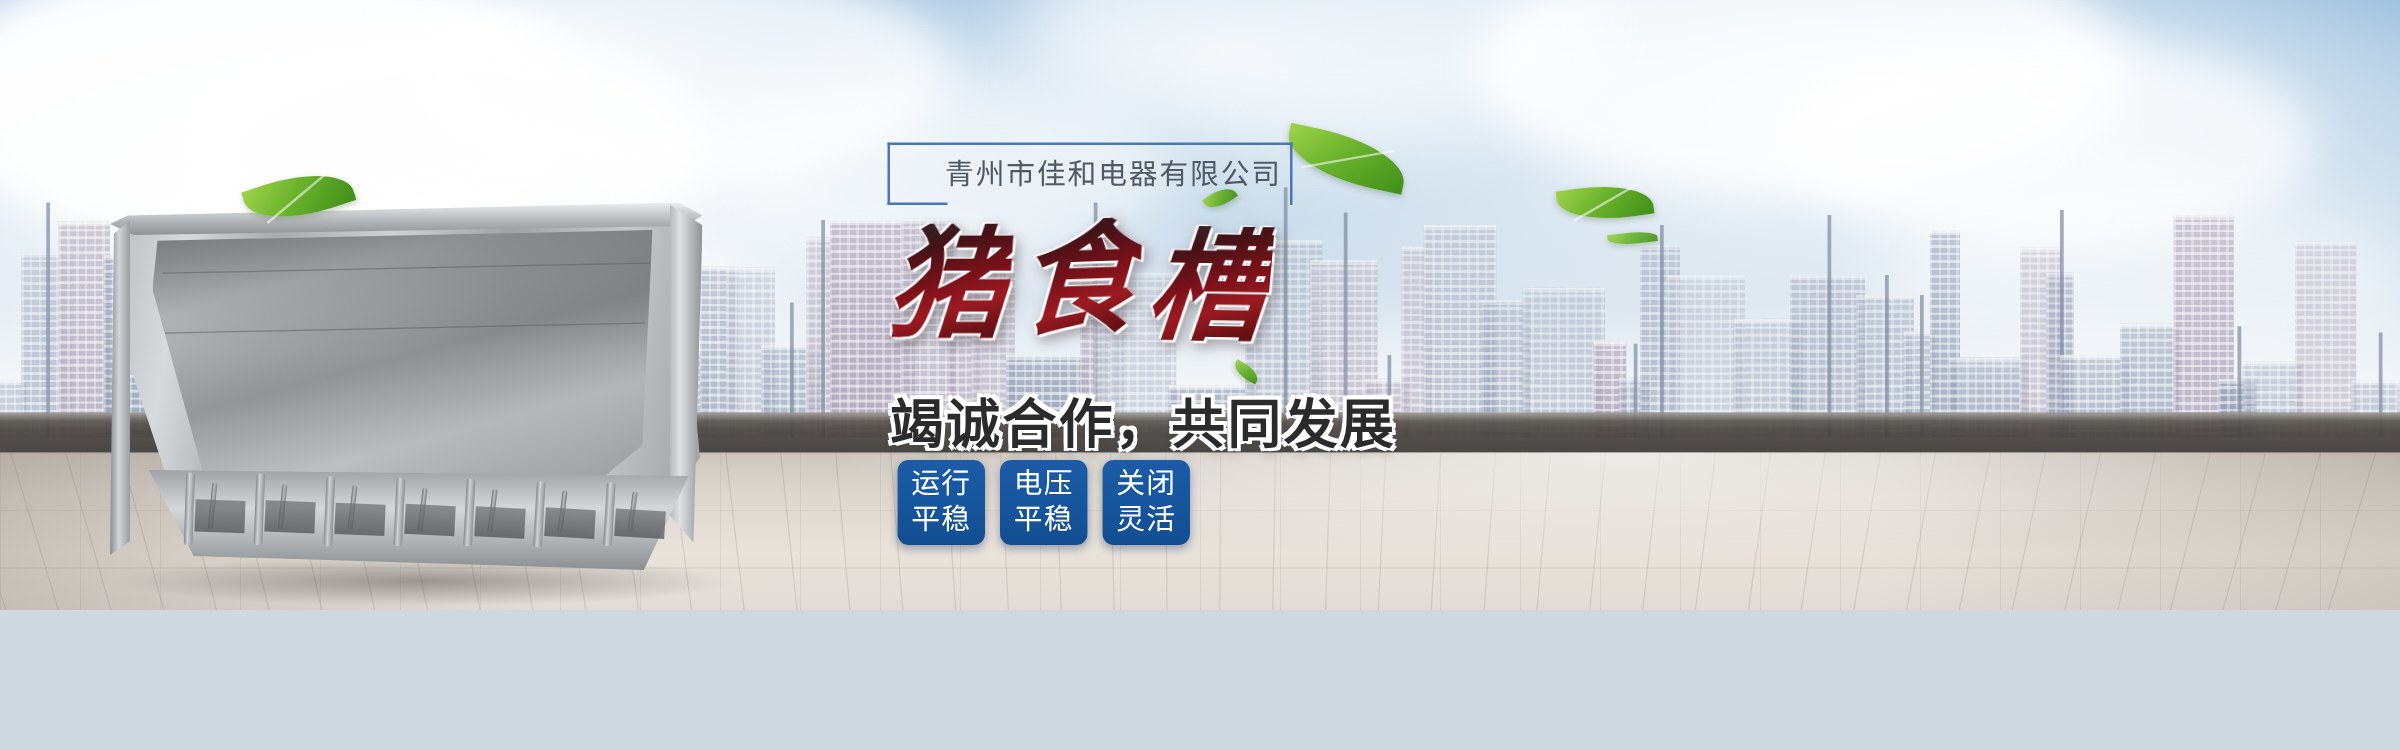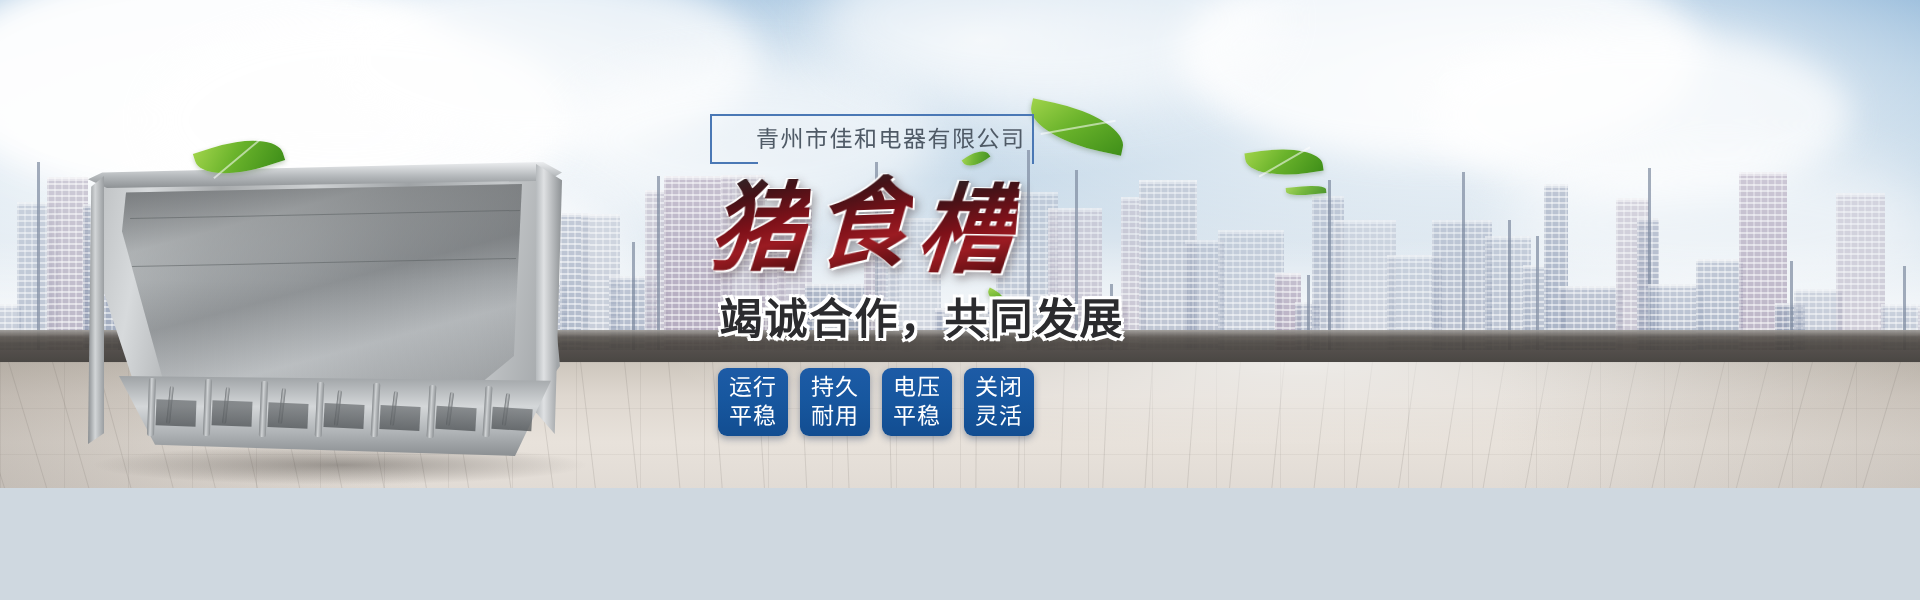--- a/index.html
+++ b/index.html
@@ -150,30 +150,29 @@
     -webkit-background-clip:text;background-clip:text;-webkit-text-fill-color:transparent;
     text-shadow:0 0 0 rgba(0,0,0,0);
     filter:drop-shadow(2px 2px 0 #ffffff) drop-shadow(-2px -1px 0 #ffffff) drop-shadow(3px 4px 5px rgba(40,20,20,.35));
     transform:skewX(-4deg);
     font-style:italic;
   }
   .title .ch:nth-child(2){transform:skewX(-4deg) translateY(-4px) rotate(-2deg);}
   .title .ch:nth-child(3){transform:skewX(-4deg) translateY(2px) rotate(1deg);}
 
   .subtitle{
-    position:absolute;left:22px;top:188px;width:420px;
+    position:absolute;left:22px;top:208px;width:420px;
     font-family:"DejaVu Sans","Liberation Sans",sans-serif;
     font-size:43px;font-weight:700;letter-spacing:2px;white-space:nowrap;
     color:#2b2b2e;
     text-shadow:
       2px 0 0 #fff,-2px 0 0 #fff,0 2px 0 #fff,0 -2px 0 #fff,
       2px 2px 0 #fff,-2px 2px 0 #fff,2px -2px 0 #fff,-2px -2px 0 #fff,
       3px 3px 0 #fff,-3px 3px 0 #fff,3px -3px 0 #fff,-3px -3px 0 #fff,
       0 5px 8px rgba(60,55,50,.30);
-    text-align: center;
   }
 
   .badges{position:absolute;left:28px;top:272px;display:flex;gap:12px;}
   .badge{
     width:70px;height:68px;border-radius:9px;
     background:linear-gradient(180deg,#1d5ba6 0%,#17579f 45%,#124d91 100%);
     box-shadow:0 3px 7px rgba(25,50,90,.38);
     display:flex;flex-direction:column;align-items:center;justify-content:center;
     color:#ffffff;
     font-family:"DejaVu Sans","Liberation Sans",sans-serif;
@@ -396,24 +395,20 @@
     </div>
 
     <div class="subtitle">竭诚合作，共同发展</div>
 
     <div class="badges">
       <div class="badge">
         <span>运行</span>
         <span>平稳</span>
       </div>
       <div class="badge">
-        <span>持久</span>
-        <span>耐用</span>
-      </div>
-      <div class="badge">
         <span>电压</span>
         <span>平稳</span>
       </div>
       <div class="badge">
         <span>关闭</span>
         <span>灵活</span>
       </div>
     </div>
 
   </div>

